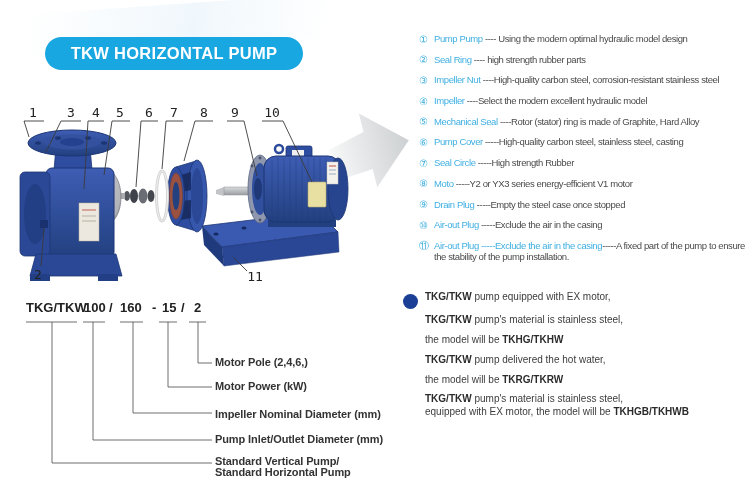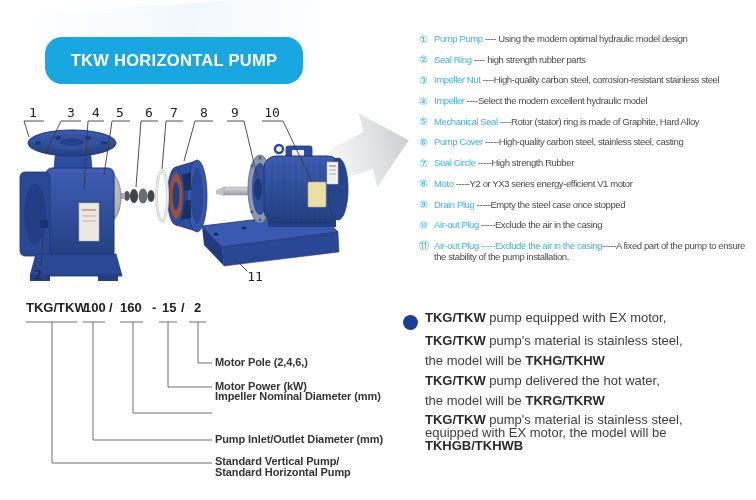--- a/index.html
+++ b/index.html
@@ -7,21 +7,21 @@
     width:756px;height:500px;position:relative;background:#ffffff;
     font-family:"Liberation Sans",sans-serif;overflow:hidden;
   }
   
   .swoosh{
     position:absolute;left:28px;top:4px;width:300px;height:44px;
     background:linear-gradient(100deg,#ffffff 0%,#eaf4fb 55%,#ffffff 100%);
     transform:rotate(-4deg);opacity:.7;
   }
   .banner{
-    position:absolute;left:45px;top:37px;width:258px;height:47px;
+    position:absolute;left:45px;top:37px;width:258px;height:33px;
     background:#18A7E0;border-radius:17px;color:#fff;
     font-weight:bold;font-size:16.5px;letter-spacing:.3px;
     display:flex;align-items:center;justify-content:center;
   }
   
   .diagram{position:absolute;left:0;top:0;width:460px;height:300px;}
   .leader{stroke:#3a3a3a;stroke-width:.9;fill:none;}
   .pnum{font-family:"DejaVu Sans Mono",monospace;font-size:13px;fill:#222;}
   
   .parts-list{position:absolute;left:419px;top:33px;width:334px;}
@@ -34,21 +34,21 @@
   .li .num{position:absolute;left:0;top:.5px;color:#3FAFE2;font-size:10px;letter-spacing:0;}
   .li .pname{color:#3FAFE2;}
   
   .code-token{position:absolute;top:300px;font-weight:bold;font-size:13px;color:#222;}
   .code-lines{position:absolute;left:0;top:0;width:360px;height:480px;pointer-events:none;}
   .code-label{
     position:absolute;left:215px;font-size:11px;font-weight:bold;
     color:#333;letter-spacing:-.1px;line-height:10.5px;
   }
   
-  .notes{position:absolute;left:400px;top:311px;width:352px;font-size:13px;color:#3c3c3c;}
+  .notes{position:absolute;left:400px;top:290px;width:352px;font-size:10px;color:#3c3c3c;}
   .bullet{position:absolute;left:3px;top:4px;width:15px;height:15px;border-radius:50%;background:#1B3F94;}
   .nline{margin-left:25px;line-height:13px;}
   .nline .bd{font-weight:bold;color:#2b2b2b;}
   .m10{margin-bottom:10px}.m9{margin-bottom:9px}.m7{margin-bottom:7px}.m6{margin-bottom:6px}.m0{margin-bottom:0}
 </style>
 </head>
 <body>
 
 <div class="swoosh"></div>
 
@@ -235,21 +235,21 @@
     <path d="M26,322 H77 M52,322 V463 H212"></path>
     <path d="M83,322 H105 M93,322 V440 H212"></path>
     <path d="M120,322 H143 M133,322 V413 H212"></path>
     <path d="M159,322 H177 M168,322 V387 H212"></path>
     <path d="M189,322 H206 M198,322 V363 H212"></path>
   </g>
 </svg>
 
 <div class="code-label" style="top:357px">Motor Pole (2,4,6,)</div>
 <div class="code-label" style="top:381px">Motor Power  (kW)</div>
-<div class="code-label" style="top:391px">Impeller Nominal Diameter (mm)</div>
+<div class="code-label" style="top:409px">Impeller Nominal Diameter (mm)</div>
 <div class="code-label" style="top:434px">Pump Inlet/Outlet Diameter (mm)</div>
 <div class="code-label" style="top:456px">
   <div>Standard Vertical Pump/</div>
   <div>Standard  Horizontal Pump</div>
 </div>
 
 <div class="notes">
   <div class="bullet"></div>
   <div class="nline m10"><span class="bd">TKG/TKW</span><span> pump equipped with EX motor,</span></div>
   <div class="nline m7"><span class="bd">TKG/TKW</span><span> pump's material is stainless steel,</span></div>

